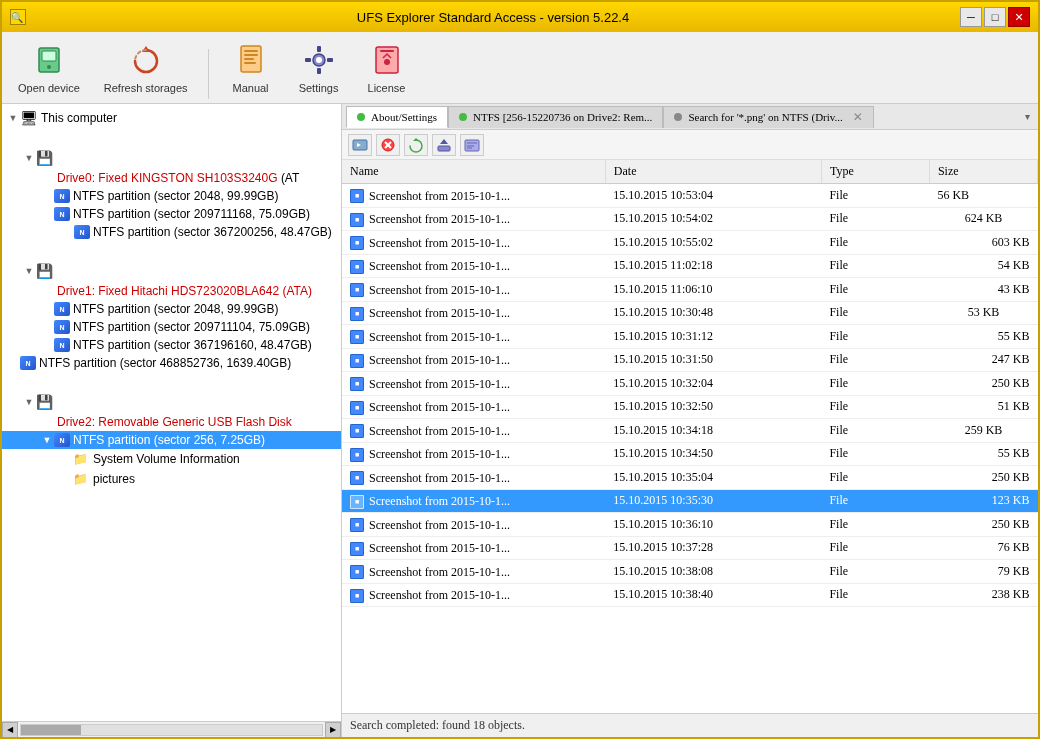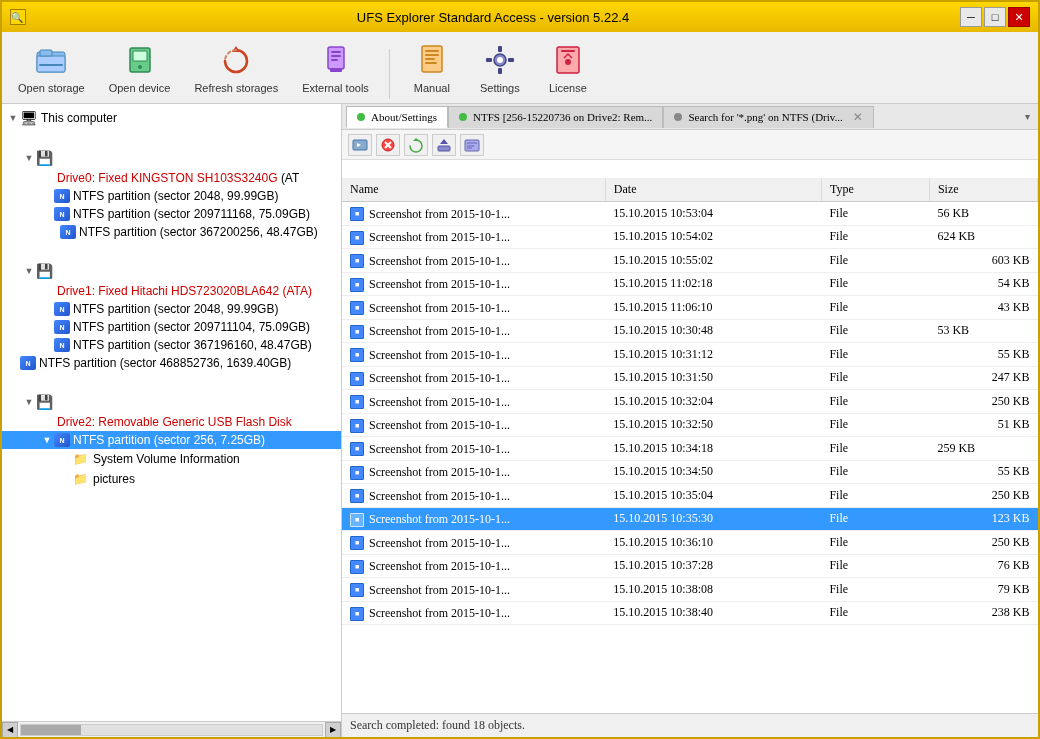--- a/index.html
+++ b/index.html
@@ -239,21 +239,20 @@
       font-size: 14px;
     }
     .file-table {
       flex: 1;
       overflow-y: auto;
       overflow-x: hidden;
     }
     table {
       width: 100%;
       border-collapse: collapse;
-      margin-top: 18px;
     }
     thead th {
       background: #f0f0f0;
       border-bottom: 1px solid #ccc;
       border-right: 1px solid #ddd;
       padding: 4px 8px;
       text-align: left;
       font-weight: normal;
       font-size: 12px;
       position: sticky;
@@ -313,61 +312,38 @@
     <span class="title-bar-text">UFS Explorer Standard Access - version 5.22.4</span>
     <div class="title-bar-controls">
       <div class="title-btn">─</div>
       <div class="title-btn">□</div>
       <div class="title-btn close">✕</div>
     </div>
   </div>
 
   <div class="toolbar">
     <div class="toolbar-btn">
-      <div class="toolbar-icon open-storage-icon">
-        <svg width="36" height="36" viewBox="0 0 36 36">
-          <rect x="4" y="10" width="28" height="20" rx="2" fill="#88bbee" stroke="#4488bb" stroke-width="1"></rect>
-          <rect x="4" y="14" width="28" height="16" rx="1" fill="#aaccff" stroke="#4488bb" stroke-width="1"></rect>
-          <rect x="7" y="8" width="12" height="6" rx="1" fill="#88bbee" stroke="#4488bb" stroke-width="1"></rect>
-          <rect x="6" y="22" width="24" height="2" rx="1" fill="#4488bb"></rect>
-        </svg>
-      </div>
-      <span class="toolbar-label">Open storage</span>
-    </div>
-    <div class="toolbar-btn">
       <div class="toolbar-icon open-device-icon">
         <svg width="36" height="36" viewBox="0 0 36 36">
           <rect x="8" y="6" width="20" height="24" rx="2" fill="#66cc88" stroke="#338855" stroke-width="1.5"></rect>
           <rect x="11" y="9" width="14" height="10" rx="1" fill="#ccffdd" stroke="#338855" stroke-width="1"></rect>
           <circle cx="18" cy="25" r="2" fill="#338855"></circle>
         </svg>
       </div>
       <span class="toolbar-label">Open device</span>
     </div>
     <div class="toolbar-btn">
       <div class="toolbar-icon refresh-icon">
         <svg width="36" height="36" viewBox="0 0 36 36">
           <path d="M18 8 C24 8 29 13 29 19 C29 25 24 30 18 30 C12 30 7 25 7 19" fill="none" stroke="#cc4422" stroke-width="2.5" stroke-linecap="round"></path>
           <polygon points="18,4 22,10 14,10" fill="#cc4422"></polygon>
           <path d="M18 8 C12 8 7 13 7 19" fill="none" stroke="#cc8866" stroke-width="2" stroke-linecap="round" stroke-dasharray="3,3"></path>
         </svg>
       </div>
       <span class="toolbar-label">Refresh storages</span>
-    </div>
-    <div class="toolbar-btn">
-      <div class="toolbar-icon ext-tools-icon">
-        <svg width="36" height="36" viewBox="0 0 36 36">
-          <rect x="10" y="5" width="16" height="22" rx="2" fill="#cc99ff" stroke="#8844cc" stroke-width="1.5"></rect>
-          <rect x="13" y="9" width="10" height="2" rx="1" fill="#8844cc"></rect>
-          <rect x="13" y="13" width="10" height="2" rx="1" fill="#8844cc"></rect>
-          <rect x="13" y="17" width="7" height="2" rx="1" fill="#8844cc"></rect>
-          <rect x="12" y="26" width="12" height="4" rx="1" fill="#8844cc"></rect>
-        </svg>
-      </div>
-      <span class="toolbar-label">External tools</span>
     </div>
     <div class="toolbar-sep"></div>
     <div class="toolbar-btn">
       <div class="toolbar-icon manual-icon">
         <svg width="36" height="36" viewBox="0 0 36 36">
           <rect x="8" y="4" width="20" height="26" rx="2" fill="#ffcc88" stroke="#cc8822" stroke-width="1.5"></rect>
           <rect x="11" y="8" width="14" height="2" rx="1" fill="#cc8822"></rect>
           <rect x="11" y="12" width="14" height="2" rx="1" fill="#cc8822"></rect>
           <rect x="11" y="16" width="10" height="2" rx="1" fill="#cc8822"></rect>
           <rect x="11" y="20" width="12" height="2" rx="1" fill="#cc8822"></rect>
@@ -420,21 +396,21 @@
         <div class="tree-item" style="padding-left:38px;">
           <div class="tree-toggle" style="color:transparent;">▶</div>
           <div class="ntfs-icon">N</div>
           <span class="tree-label" style="margin-left:3px;">NTFS partition (sector 2048, 99.99GB)</span>
         </div>
         <div class="tree-item" style="padding-left:38px;">
           <div class="tree-toggle" style="color:transparent;">▶</div>
           <div class="ntfs-icon">N</div>
           <span class="tree-label" style="margin-left:3px;">NTFS partition (sector 209711168, 75.09GB)</span>
         </div>
-        <div class="tree-item" style="padding-left:44px;">
+        <div class="tree-item" style="padding-left:58px;">
           <div class="tree-toggle" style="color:transparent;">▶</div>
           <div class="ntfs-icon">N</div>
           <span class="tree-label" style="margin-left:3px;">NTFS partition (sector 367200256, 48.47GB)</span>
         </div>
 
         <div class="tree-item" style="padding-left:20px;">
           <div class="tree-toggle">▼</div>
           <div class="tree-icon">💾</div>
           <span class="tree-label drive-label">Drive1: Fixed Hitachi HDS723020BLA642 (ATA)</span>
         </div>
@@ -567,21 +543,21 @@
                 <td>File</td>
                 <td style="text-align: left;">56 KB</td>
               </tr>
               <tr>
                 <td style="max-width: 195px; overflow: hidden; text-overflow: ellipsis; white-space: nowrap;"><div style="display: inline-flex; align-items: center; gap: 5px;">
                     <div style="width: 14px; height: 14px; background: rgb(68, 136, 255); border: 1px solid rgb(34, 102, 204); display: inline-flex; align-items: center; justify-content: center; font-size: 7px; color: white; flex-shrink: 0; border-radius: 1px;">■</div>
                     <span>Screenshot from 2015-10-1...</span>
                   </div></td>
                 <td>15.10.2015 10:54:02</td>
                 <td>File</td>
-                <td style="text-align: left;">624 KB</td>
+                <td style="text-align: center;">624 KB</td>
               </tr>
               <tr>
                 <td style="max-width: 195px; overflow: hidden; text-overflow: ellipsis; white-space: nowrap;"><div style="display: inline-flex; align-items: center; gap: 5px;">
                     <div style="width: 14px; height: 14px; background: rgb(68, 136, 255); border: 1px solid rgb(34, 102, 204); display: inline-flex; align-items: center; justify-content: center; font-size: 7px; color: white; flex-shrink: 0; border-radius: 1px;">■</div>
                     <span>Screenshot from 2015-10-1...</span>
                   </div></td>
                 <td>15.10.2015 10:55:02</td>
                 <td>File</td>
                 <td style="text-align: right;">603 KB</td>
               </tr>
@@ -603,21 +579,21 @@
                 <td>File</td>
                 <td style="text-align: right;">43 KB</td>
               </tr>
               <tr>
                 <td style="max-width: 195px; overflow: hidden; text-overflow: ellipsis; white-space: nowrap;"><div style="display: inline-flex; align-items: center; gap: 5px;">
                     <div style="width: 14px; height: 14px; background: rgb(68, 136, 255); border: 1px solid rgb(34, 102, 204); display: inline-flex; align-items: center; justify-content: center; font-size: 7px; color: white; flex-shrink: 0; border-radius: 1px;">■</div>
                     <span>Screenshot from 2015-10-1...</span>
                   </div></td>
                 <td>15.10.2015 10:30:48</td>
                 <td>File</td>
-                <td style="text-align: left;">53 KB</td>
+                <td style="text-align: center;">53 KB</td>
               </tr>
               <tr>
                 <td style="max-width: 195px; overflow: hidden; text-overflow: ellipsis; white-space: nowrap;"><div style="display: inline-flex; align-items: center; gap: 5px;">
                     <div style="width: 14px; height: 14px; background: rgb(68, 136, 255); border: 1px solid rgb(34, 102, 204); display: inline-flex; align-items: center; justify-content: center; font-size: 7px; color: white; flex-shrink: 0; border-radius: 1px;">■</div>
                     <span>Screenshot from 2015-10-1...</span>
                   </div></td>
                 <td>15.10.2015 10:31:12</td>
                 <td>File</td>
                 <td style="text-align: right;">55 KB</td>
               </tr>
@@ -648,21 +624,21 @@
                 <td>File</td>
                 <td style="text-align: right;">51 KB</td>
               </tr>
               <tr>
                 <td style="max-width: 195px; overflow: hidden; text-overflow: ellipsis; white-space: nowrap;"><div style="display: inline-flex; align-items: center; gap: 5px;">
                     <div style="width: 14px; height: 14px; background: rgb(68, 136, 255); border: 1px solid rgb(34, 102, 204); display: inline-flex; align-items: center; justify-content: center; font-size: 7px; color: white; flex-shrink: 0; border-radius: 1px;">■</div>
                     <span>Screenshot from 2015-10-1...</span>
                   </div></td>
                 <td>15.10.2015 10:34:18</td>
                 <td>File</td>
-                <td style="text-align: left;">259 KB</td>
+                <td style="text-align: center;">259 KB</td>
               </tr>
               <tr>
                 <td style="max-width: 195px; overflow: hidden; text-overflow: ellipsis; white-space: nowrap;"><div style="display: inline-flex; align-items: center; gap: 5px;">
                     <div style="width: 14px; height: 14px; background: rgb(68, 136, 255); border: 1px solid rgb(34, 102, 204); display: inline-flex; align-items: center; justify-content: center; font-size: 7px; color: white; flex-shrink: 0; border-radius: 1px;">■</div>
                     <span>Screenshot from 2015-10-1...</span>
                   </div></td>
                 <td>15.10.2015 10:34:50</td>
                 <td>File</td>
                 <td style="text-align: right;">55 KB</td>
               </tr>

